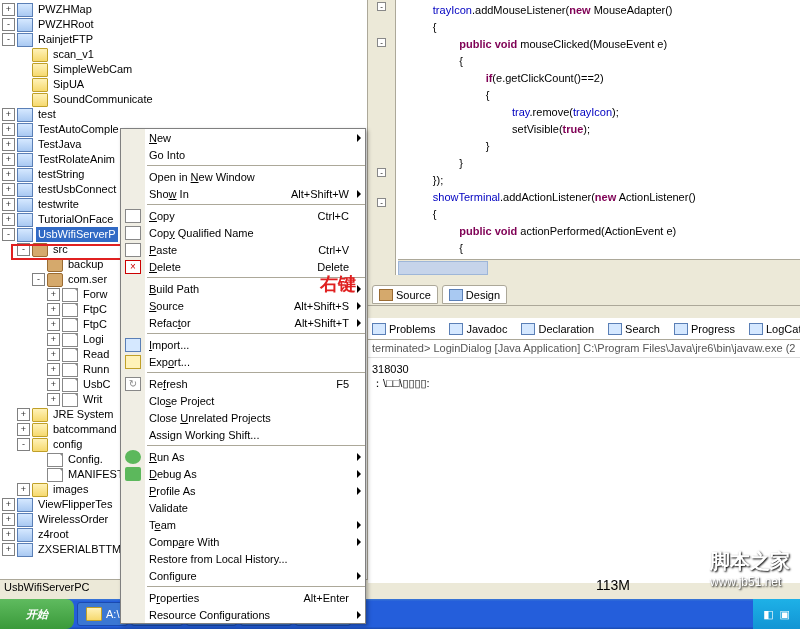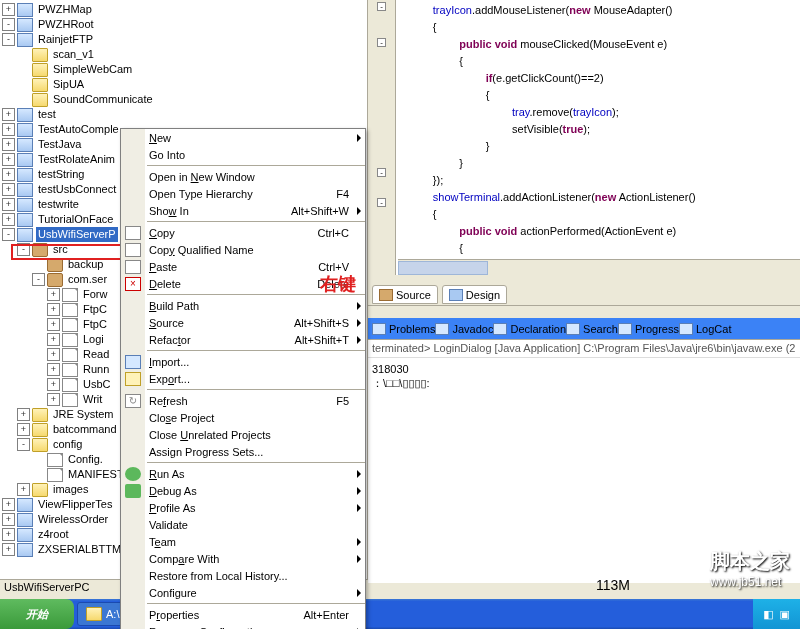--- a/index.html
+++ b/index.html
@@ -22,21 +22,21 @@
 .minus{position:absolute;left:9px;width:9px;height:9px;border:1px solid #888;font-size:8px;text-align:center;line-height:7px;background:#fff}
 pre.code{position:absolute;left:12px;top:2px;font-family:Consolas,"Courier New",monospace;font-size:11px;line-height:16px;white-space:pre}
 .k{color:#7f0055;font-weight:bold}
 .f{color:#0000c0}
 .hscroll{position:absolute;left:30px;right:0;bottom:0;height:16px;background:#ece9d8;border-top:1px solid #aca899}
 .hthumb{position:absolute;left:0;top:1px;width:90px;height:14px;background:#c6d4ea;border:1px solid #9eb6d8}
 .tabs{position:absolute;left:368px;top:284px;right:0;height:22px;background:#ece9d8;border-bottom:1px solid #aca899;display:flex;align-items:center;padding-left:4px;gap:4px}
 .tab{display:flex;align-items:center;height:19px;padding:0 6px;background:#fff;border:1px solid #aca899;border-top-left-radius:3px;border-top-right-radius:3px}
 .tab-ico{width:14px;height:12px;margin-right:3px;background:#d5a96c;border:1px solid #9a6b32}
 .tab-ico.b{background:#a9c9f2;border-color:#5a7fb6}
-.views{position:absolute;left:368px;top:318px;right:0;height:22px;background:#3b82f6;display:flex;align-items:center;padding-left:4px;border-bottom:1px solid #aca899}
+.views{position:absolute;left:368px;top:318px;right:0;height:22px;background:#ffffff;display:flex;align-items:center;padding-left:4px;gap:14px;border-bottom:1px solid #aca899}
 .view{display:flex;align-items:center;height:18px}
 .view-ico{width:14px;height:12px;margin-right:3px;background:#d5e8ff;border:1px solid #5a7fb6}
 .console{position:absolute;left:368px;top:340px;right:0;bottom:46px;background:#fff}
 .console-hdr{height:18px;padding:2px 4px;color:#555;border-bottom:1px solid #ddd;white-space:nowrap;overflow:hidden}
 .console-body{padding:4px;font-family:Consolas,monospace;font-size:11px;line-height:14px}
 .ctx-menu{position:absolute;left:120px;top:128px;width:246px;background:#fff;border:1px solid #808080;box-shadow:2px 2px 4px rgba(0,0,0,.3);z-index:10}
 .ctx-menu .iconcol{position:absolute;left:0;top:0;bottom:0;width:24px;background:#f0eee4}
 .mi{position:relative;display:flex;align-items:center;height:17px;padding-left:28px;padding-right:8px}
 .mi .acc{position:absolute;right:16px}
 .mi .arr{position:absolute;right:4px;width:0;height:0;border-left:4px solid #000;border-top:4px solid transparent;border-bottom:4px solid transparent}
@@ -381,24 +381,20 @@
       <span class="arr"></span>
     </div>
   <div class="mi">
       <span>Go Into</span>
     </div>
   <div class="mi sep"></div>
   <div class="mi">
       <span>Open in <u>N</u>ew Window</span>
     </div>
   <div class="mi">
-      <span>Open Type Hierarchy</span>
-      <span class="acc">F4</span>
-    </div>
-  <div class="mi">
       <span>Sho<u>w</u> In</span>
       <span class="acc">Alt+Shift+W</span>
       <span class="arr"></span>
     </div>
   <div class="mi sep"></div>
   <div class="mi">
       <span class="mico cp"></span>
       <span><u>C</u>opy</span>
       <span class="acc">Ctrl+C</span>
     </div>
@@ -446,21 +442,21 @@
       <span>Re<u>f</u>resh</span>
       <span class="acc">F5</span>
     </div>
   <div class="mi">
       <span>Clo<u>s</u>e Project</span>
     </div>
   <div class="mi">
       <span>Close <u>U</u>nrelated Projects</span>
     </div>
   <div class="mi">
-      <span>Assign Progress Sets...</span>
+      <span>Assign Working Shift...</span>
     </div>
   <div class="mi sep"></div>
   <div class="mi">
       <span class="mico run"></span>
       <span><u>R</u>un As</span>
       <span class="arr"></span>
     </div>
   <div class="mi">
       <span class="mico dbg"></span>
       <span><u>D</u>ebug As</span>

